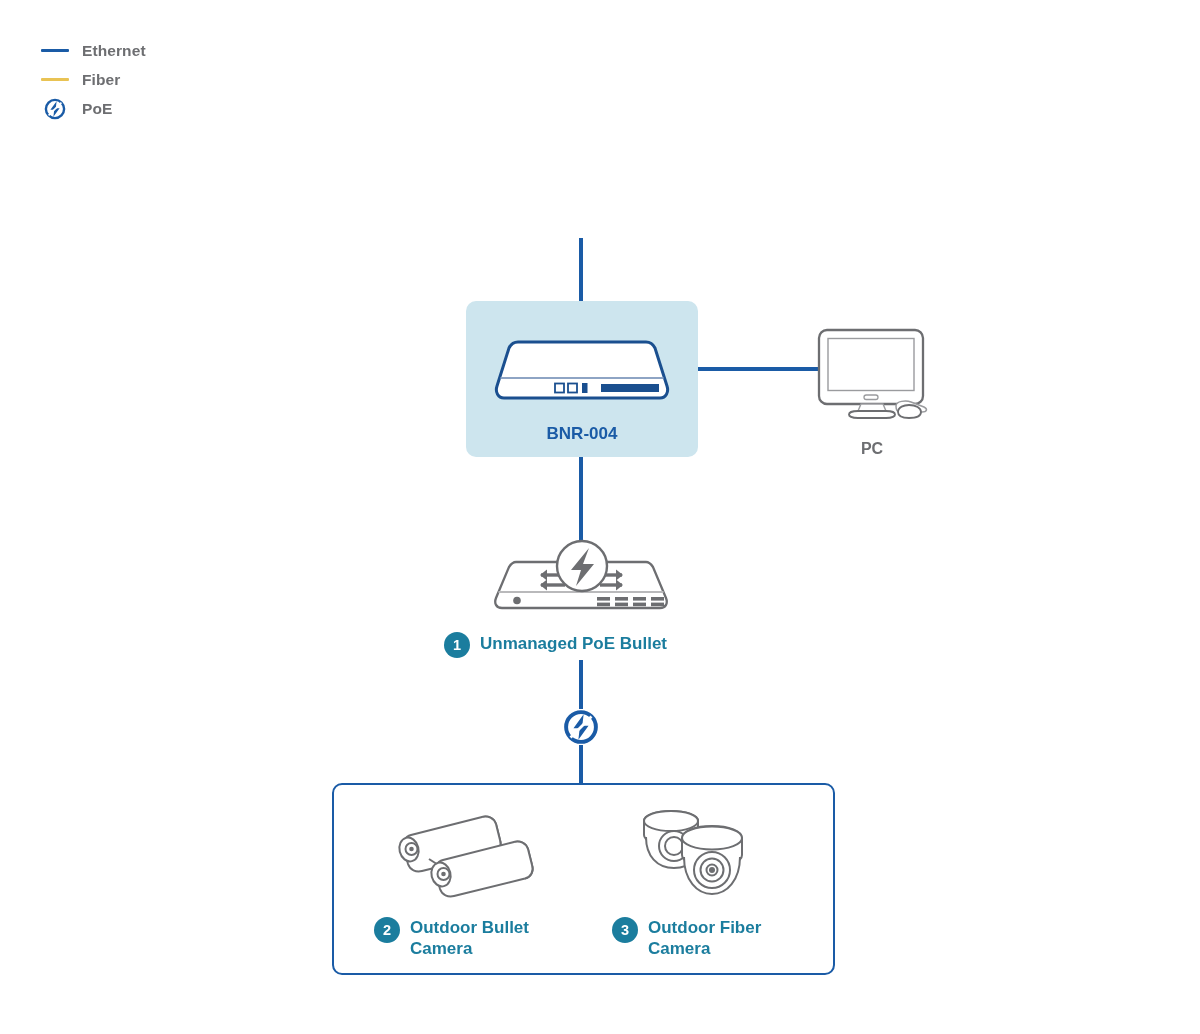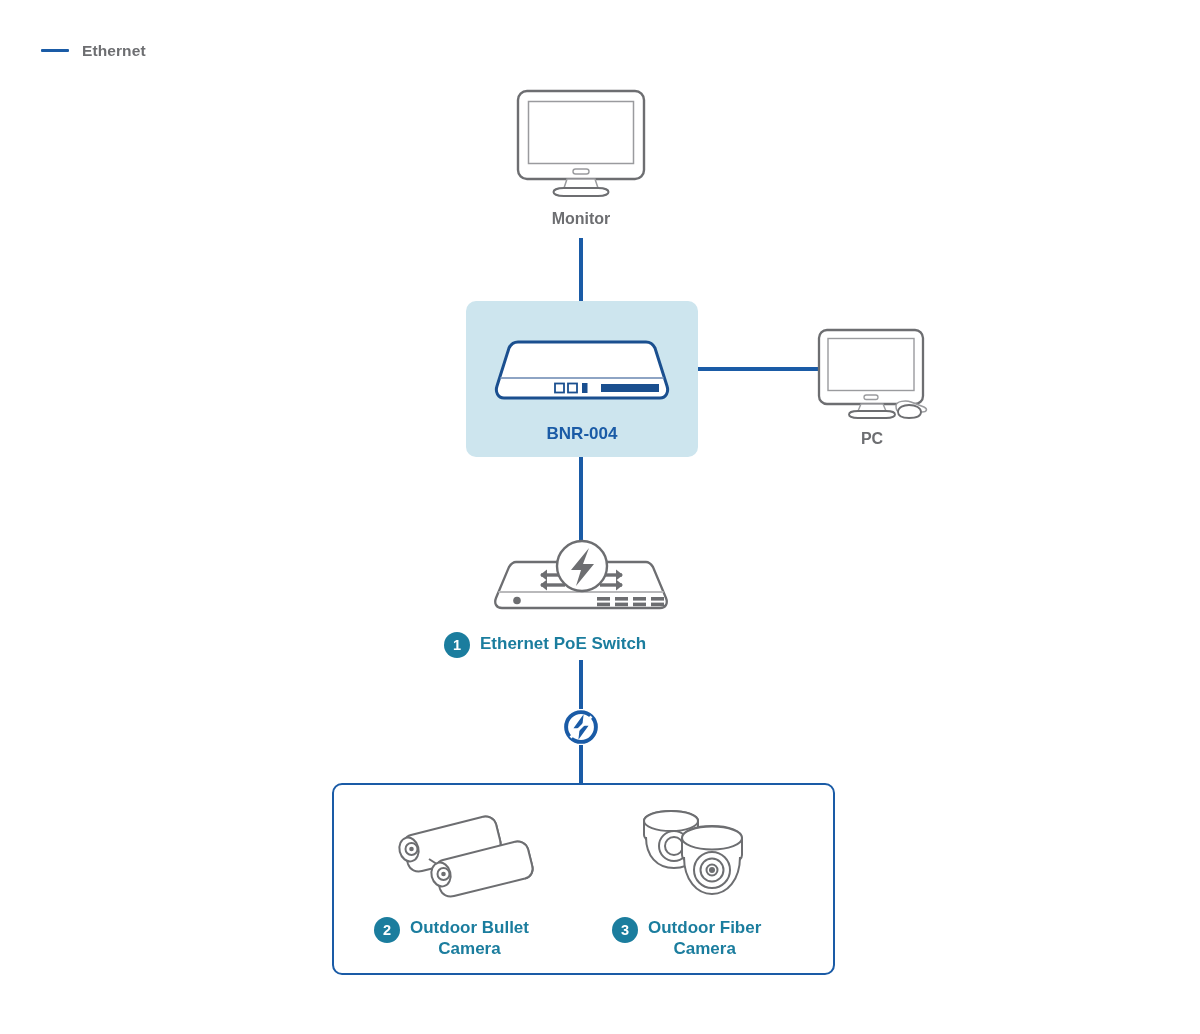--- a/index.html
+++ b/index.html
@@ -113,21 +113,21 @@
     line-height: 1;
   }
   .num-text {
     margin-left: 10px;
     font-size: 17px;
     font-weight: bold;
     color: #1b7d9e;
     line-height: 1.22;
     white-space: pre-line;
   }
-  .num-text.center { text-align: center; }
+  .num-text.center { }
 
   
   .link {
     position: absolute;
     background: #1a5ba6;
   }
   .poe-chip {
     position: absolute;
     background: #ffffff;
     display: flex;
@@ -143,50 +143,56 @@
 
   <div id="legend">
 
     <div class="legend-row">
       <span class="legend-key">
         <span class="legend-line" style="background:#1a5ba6"></span>
       </span>
       <span class="legend-label">Ethernet</span>
     </div>
 
-
-
+    <div class="legend-row">
+      <span class="legend-key">
+        <span class="legend-line" style="background:#e9c354"></span>
+      </span>
+      <span class="legend-label">Fiber</span>
+    </div>
+
+
+    <div class="legend-row">
+      <span class="legend-key">
+        <svg width="22" height="22" viewBox="0 0 22 22">
+          <circle cx="11" cy="11" r="9.1" fill="none" stroke="#1a5ba6" stroke-width="2.4"></circle>
+          <path d="M12.6 3.2 L6.4 11.7 L10.2 11.7 L9.4 18.8 L15.6 10.3 L11.8 10.3 Z" fill="#1a5ba6"></path>
+          <line x1="4.6" y1="17.4" x2="17.4" y2="4.6" stroke="#ffffff" stroke-width="1.7"></line>
+        </svg>
+      </span>
+      <span class="legend-label">PoE</span>
+    </div>
   </div>
 
   <div class="link" style="left:579px; top:238px; width:4px; height:64px;"></div>
 
   <div class="link" style="left:698px; top:367px; width:124px; height:4px;"></div>
 
   <div class="link" style="left:579px; top:456px; width:4px; height:105px;"></div>
 
   <div class="link" style="left:579px; top:660px; width:4px; height:125px;"></div>
 
   <div class="poe-chip" style="left:563px; top:709px; width:36px; height:36px;">
     <svg width="36" height="36" viewBox="0 0 22 22">
       <circle cx="11" cy="11" r="9.1" fill="none" stroke="#1a5ba6" stroke-width="2.4"></circle>
       <path d="M12.6 3.2 L6.4 11.7 L10.2 11.7 L9.4 18.8 L15.6 10.3 L11.8 10.3 Z" fill="#1a5ba6"></path>
       <line x1="4.6" y1="17.4" x2="17.4" y2="4.6" stroke="#ffffff" stroke-width="1.7"></line>
     </svg>
   </div>
 
-  <div class="node" style="left:505px; top:86px; width:152px;">
-    <svg width="152" height="112" viewBox="0 0 152 112">
-      <rect x="13" y="5" width="126" height="88" rx="9" ry="9" fill="#ffffff" stroke="#6d6e71" stroke-width="2.4"></rect>
-      <rect x="23.5" y="15.5" width="105" height="62" fill="#ffffff" stroke="#9a9b9e" stroke-width="1.5"></rect>
-      <rect x="68" y="83" width="16" height="5" rx="2.5" ry="2.5" fill="#ffffff" stroke="#9a9b9e" stroke-width="1.4"></rect>
-      <path d="M62 93 L90 93 L93 102 L59 102 Z" fill="#ffffff" stroke="#9a9b9e" stroke-width="1.5"></path>
-      <path d="M59 102 C45 102 45 110 59 110 L93 110 C107 110 107 102 93 102 Z" fill="#ffffff" stroke="#6d6e71" stroke-width="2"></path>
-    </svg>
-    <div class="node-label" style="margin-top:12px;">Monitor</div>
-  </div>
 
   <div id="nvr-panel"></div>
   <div class="node" style="left:494px; top:338px; width:176px;">
     <svg width="176" height="72" viewBox="0 0 176 72">
       <path d="M24 4 L152 4 C156 4 159 6 161 10 L173 48 C175 54 172 60 166 60 L10 60 C4 60 1 54 3 48 L15 10 C17 6 20 4 24 4 Z" fill="#ffffff" stroke="#1a4f8f" stroke-width="3"></path>
       <line x1="6.5" y1="40" x2="169.5" y2="40" stroke="#8ea4c4" stroke-width="2"></line>
       <rect x="61" y="45.5" width="9" height="9" fill="#ffffff" stroke="#1a4f8f" stroke-width="1.8"></rect>
       <rect x="74" y="45.5" width="9" height="9" fill="#ffffff" stroke="#1a4f8f" stroke-width="1.8"></rect>
       <rect x="88" y="45" width="5.5" height="10" fill="#1a4f8f"></rect>
       <rect x="107" y="46" width="58" height="8" fill="#1a4f8f"></rect>
@@ -197,21 +203,21 @@
   <div class="node" style="left:812px; top:326px; width:120px;">
     <svg width="120" height="94" viewBox="0 0 120 94">
       <rect x="7" y="4" width="104" height="74" rx="8" ry="8" fill="#ffffff" stroke="#6d6e71" stroke-width="2.3"></rect>
       <rect x="16" y="12.5" width="86" height="52" fill="#ffffff" stroke="#9a9b9e" stroke-width="1.4"></rect>
       <rect x="52" y="69" width="14" height="4.5" rx="2.2" ry="2.2" fill="#ffffff" stroke="#9a9b9e" stroke-width="1.3"></rect>
       <path d="M49 78 L71 78 L74 85 L46 85 Z" fill="#ffffff" stroke="#9a9b9e" stroke-width="1.4"></path>
       <path d="M46 85 C34 85 34 92 46 92 L74 92 C86 92 86 85 74 85 Z" fill="#ffffff" stroke="#6d6e71" stroke-width="1.9"></path>
       <path d="M84 80 C84 75 94 74 99 76 L112 81 C116 83 115 86 110 86 L88 86 C85 86 84 84 84 80 Z" fill="#ffffff" stroke="#9a9b9e" stroke-width="1.5"></path>
       <path d="M86 86 C86 81 92 79 97 79 C104 79 109 82 109 86 C109 90 104 92 97 92 C90 92 86 90 86 86 Z" fill="#ffffff" stroke="#6d6e71" stroke-width="1.8"></path>
     </svg>
-    <div class="node-label" style="margin-top:10px;">PC</div>
+    <div class="node-label" style="margin-top:20px;">PC</div>
   </div>
 
   <div class="node" style="left:490px; top:538px;">
     <svg width="182" height="86" viewBox="0 0 182 86">
       <path d="M26 24 L156 24 C159 24 161 26 163 29 L176 60 C178 65 176 70 170 70 L12 70 C6 70 4 65 6 60 L19 29 C21 26 23 24 26 24 Z" fill="#ffffff" stroke="#6d6e71" stroke-width="2.3"></path>
       <line x1="8.5" y1="54" x2="173.5" y2="54" stroke="#b9b9bb" stroke-width="2.2"></line>
       <circle cx="27" cy="62.5" r="3.8" fill="#6d6e71"></circle>
       <g fill="#6d6e71">
         <rect x="107" y="59" width="13" height="3.6"></rect>
           <rect x="107" y="64.6" width="13" height="3.6"></rect>
@@ -234,21 +240,21 @@
         <path d="M110 47 L132 47"></path>
           <path d="M126 41.5 L133 47 L126 52.5" fill="#6d6e71" stroke="none"></path>
       </g>
       <circle cx="92" cy="28" r="25" fill="#ffffff" stroke="#6d6e71" stroke-width="2.4"></circle>
       <path d="M99 10 L81 32 L91 32 L86 48 L104 26 L93 26 Z" fill="#6d6e71"></path>
     </svg>
   </div>
 
   <div class="num-label" style="left:444px; top:632px;">
     <span class="num-badge">1</span>
-    <span class="num-text" style="padding-top:2px;">Ethernet PoE Switch</span>
+    <span class="num-text" style="padding-top:2px;">Unmanaged PoE Bullet</span>
   </div>
 
   <div id="camera-group"></div>
 
   <div class="node" style="left:385px; top:812px;">
     <svg width="160" height="92" viewBox="0 0 160 92">
       <g fill="#ffffff" stroke="#6d6e71" stroke-width="2" stroke-linejoin="round">
         <path d="M26 23 L97 5 C103 3.5 109 6 111 12 L115 28 C117 34 114 40 108 41.5 L37 59 C31 60.5 25 58 23 52 L19 36 C17 30 20 24.5 26 23 Z"></path>
         <path d="M97 5 C103 3.5 109 6 111 12 L115 28 C117 34 114 40 108 41.5"></path>
         <ellipse cx="24" cy="37.5" rx="9.5" ry="12" transform="rotate(-14 24 37.5)"></ellipse>

